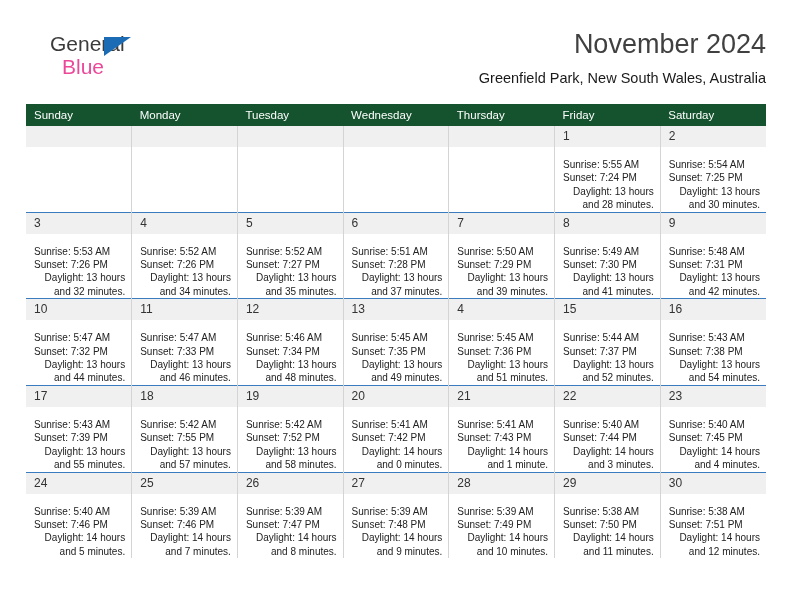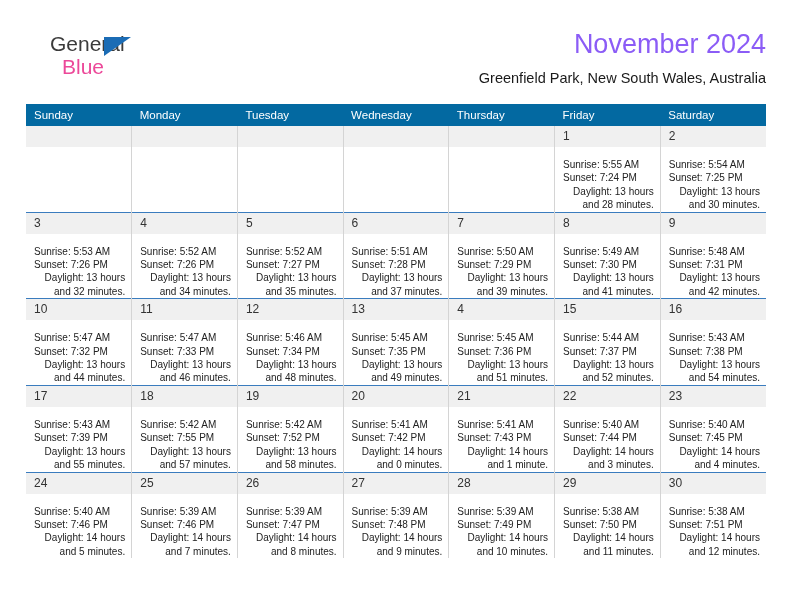--- a/index.html
+++ b/index.html
@@ -67,21 +67,21 @@
   }
 
   .title-wrap {
     position: absolute;
     right: 0;
     top: 0;
     text-align: right;
   }
   .cal-title {
     font-size: 27px;
-    color: #8b5cf6;
+    color: #404040;
     line-height: 32px;
     white-space: nowrap;
     font-weight: normal;
     margin: 0;
   }
   .cal-subtitle {
     font-size: 14.5px;
     color: #1a1a1a;
     line-height: 20px;
     margin-top: 8px;
@@ -92,21 +92,21 @@
   
   .calendar {
     position: absolute;
     left: 26px;
     top: 104px;
     width: 740px;
     border-collapse: collapse;
     table-layout: fixed;
   }
   .calendar th {
-    background: #0369a1;
+    background: #14532d;
     color: #ffffff;
     font-size: 11.5px;
     font-weight: normal;
     text-align: left;
     padding: 5px 0 5px 8px;
     height: 12px;
     border: none;
   }
   .calendar td {
     vertical-align: top;

